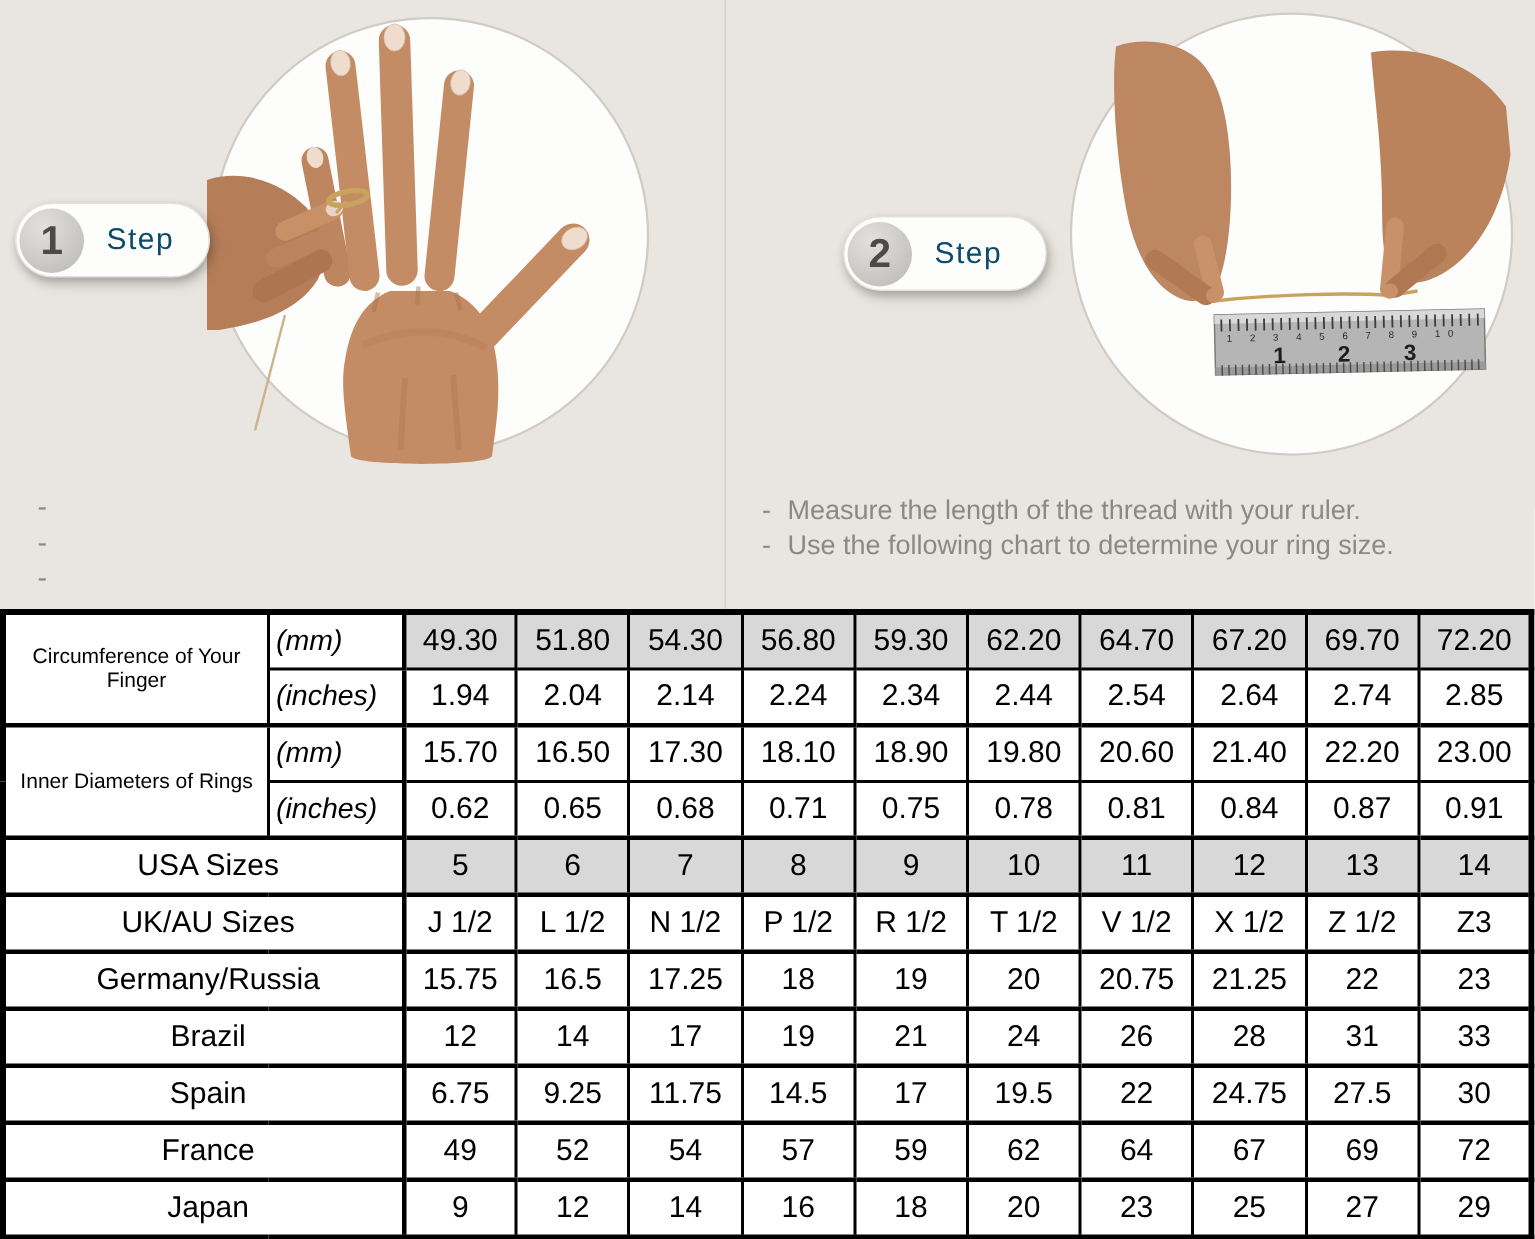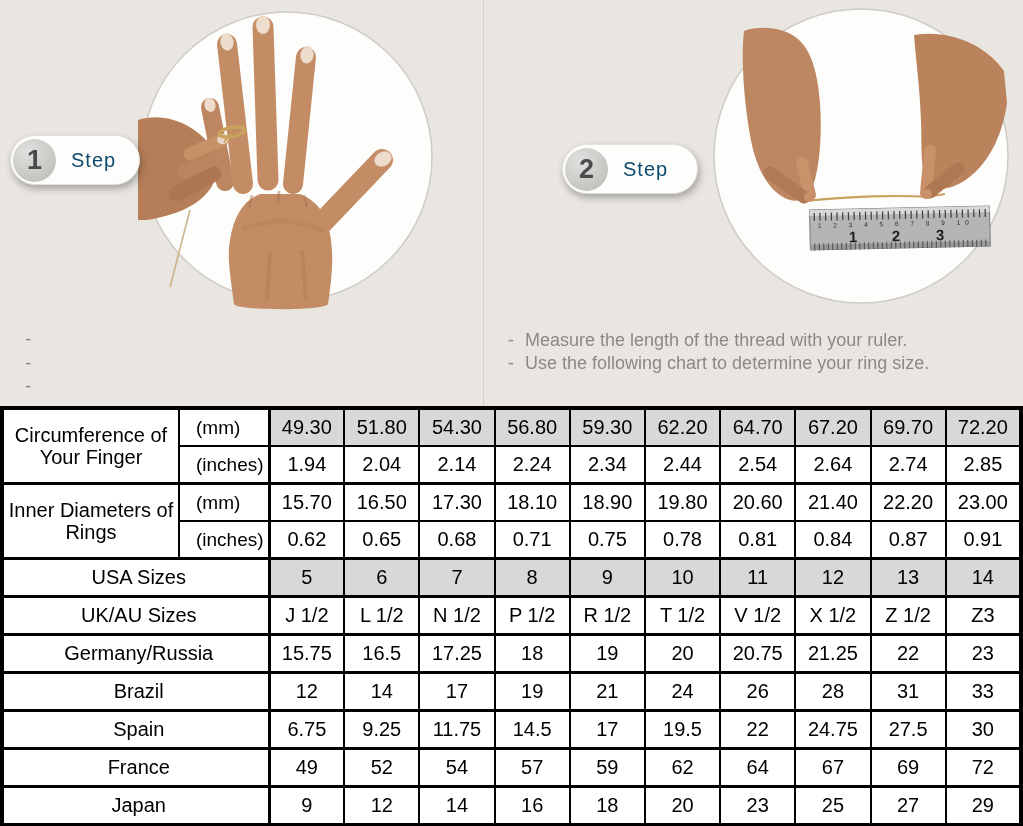--- a/index.html
+++ b/index.html
@@ -44,23 +44,23 @@
     border:4px solid #000;color:#000;
   }
   #sizeTable td,#sizeTable th{
     border:2px solid #000;font-weight:400;overflow:hidden;white-space:nowrap;
     height:33px;vertical-align:middle;
   }
   #sizeTable tr.gt td,#sizeTable tr.gt th{border-top-width:3px;}
   #sizeTable .val{text-align:center;font-size:20px;}
   #sizeTable .val.first{border-left-width:3px;margin-left:28px;}
   #sizeTable .shaded{background:#d8d8d8;}
-  #sizeTable .grouplabel{font-size:20px;text-align:center;line-height:1.12;white-space:normal;padding:0 4px;}
+  #sizeTable .grouplabel{font-size:14px;text-align:center;line-height:1.12;white-space:normal;padding:0 4px;}
   #sizeTable .rowlabel{font-size:20px;text-align:center;padding-left:7px;}
-  #sizeTable .unit{font-size:19px;text-align:left;padding-left:16px;}
+  #sizeTable .unit{font-size:19px;text-align:left;padding-left:4px;font-style:italic;}
 </style>
 </head>
 <body>
 
 <div class="top-section">
   <div class="divider"></div>
 
   <svg id="photo1" class="photo-svg" viewBox="0 0 330 330">
     <circle cx="157" cy="155" r="145" fill="#fdfdfc" stroke="#cfccc6" stroke-width="1.5"></circle>
     <g>

